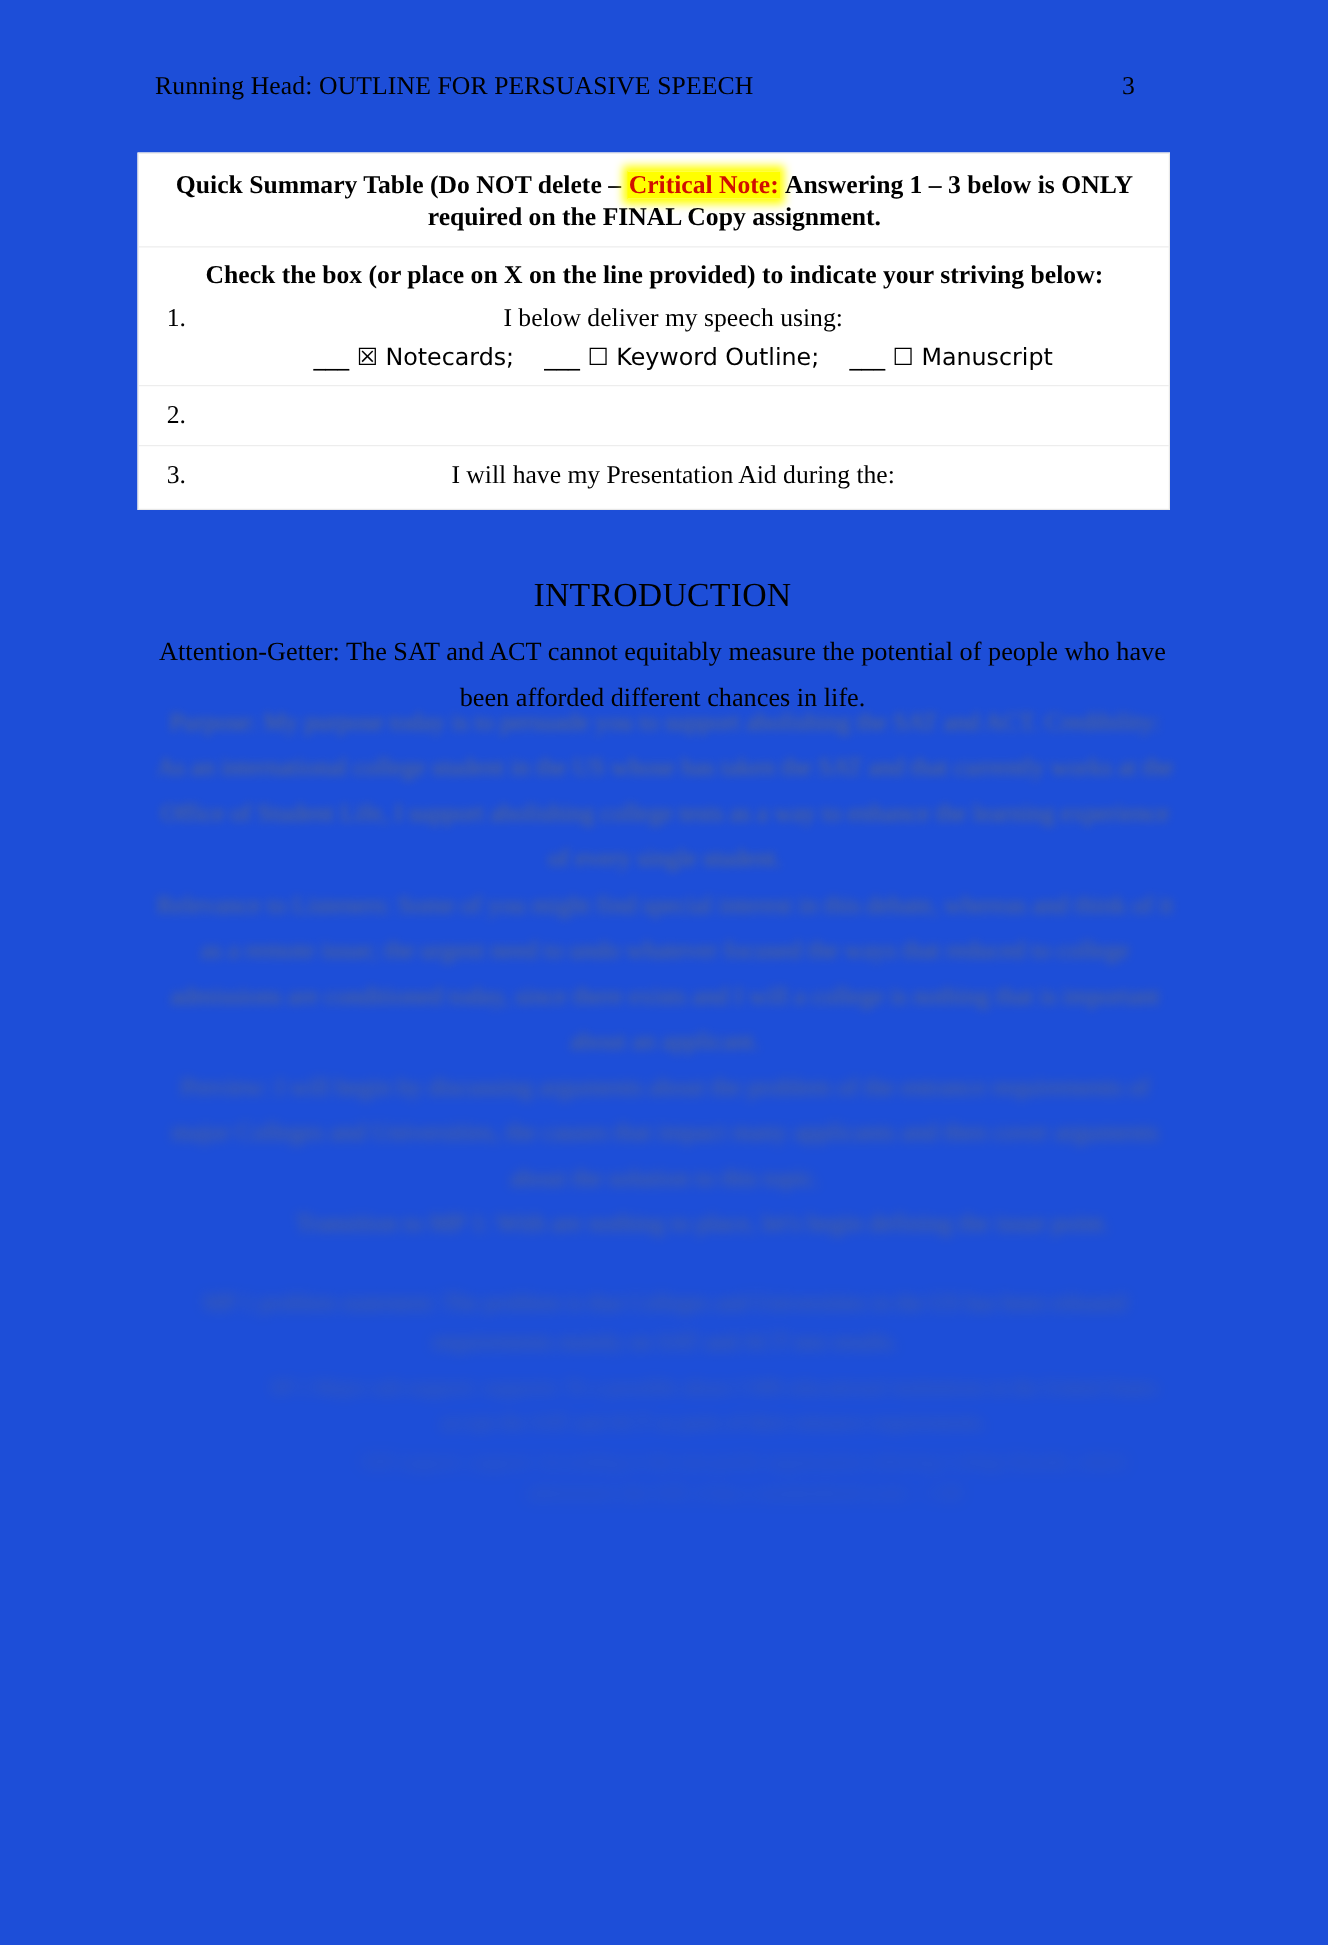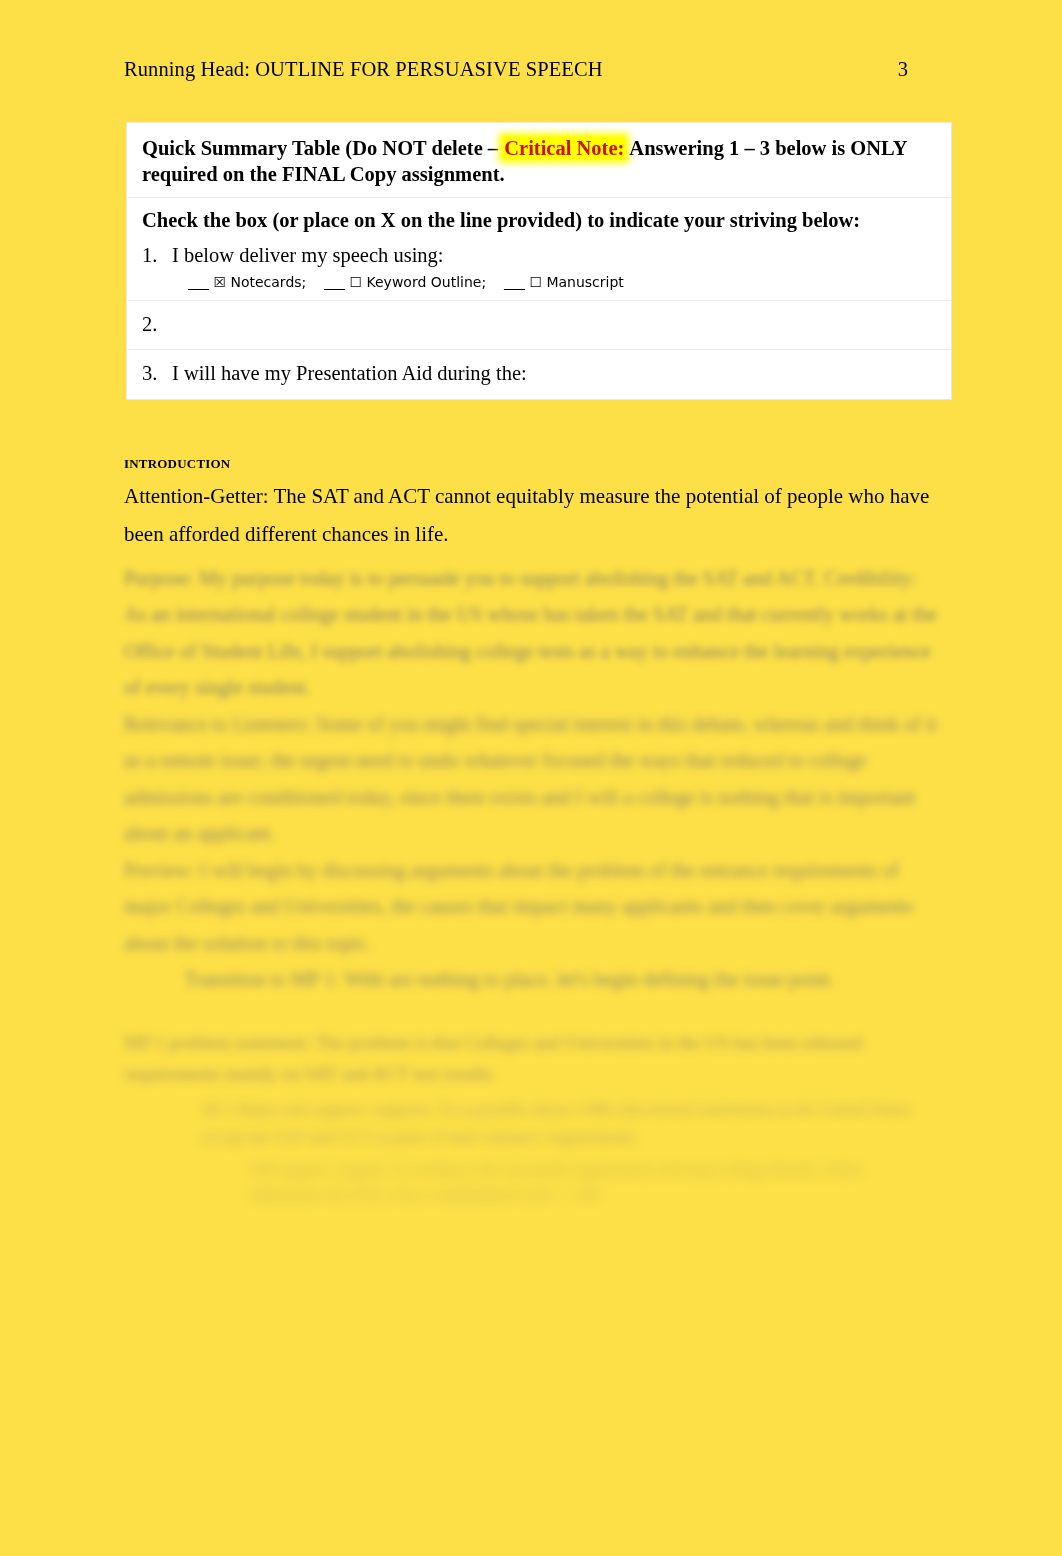--- a/index.html
+++ b/index.html
@@ -14,21 +14,22 @@
     font-family: "Liberation Serif", "DejaVu Serif", serif;
     color: #000000;
     overflow: hidden;
   }
 
   .page {
     position: absolute;
     left: 0; top: 0;
     width: 1062px;
     height: 1556px;
-    background: #fde047;
+    background: #1d4ed8;
+    text-align: center;
   }
 
   
   .running-header {
     position: absolute;
     left: 124px;
     top: 58px;
     width: 786px;
     display: flex;
     justify-content: space-between;
@@ -41,21 +42,20 @@
 
   
   .summary-table {
     position: absolute;
     left: 110px;
     top: 122px;
     width: 826px;
     border: 1px solid #e8e8e8;
     box-sizing: border-box;
     background: #fff;
-    margin-left: 16px;
   }
   .st-row {
     border-bottom: 1px solid #ededed;
     padding: 9px 14px 9px 15px;
     box-sizing: border-box;
   }
   .st-row:last-child { border-bottom: none; }
 
   .st-head {
     font-weight: bold;
@@ -89,38 +89,38 @@
   }
   .q-text { flex: 1 1 auto; }
   .q-sub {
     padding-left: 46px;
     white-space: pre;
   }
   .q-sub-3 {
     padding-left: 42px;
     white-space: pre;
   }
-  .box { font-family: "DejaVu Sans", sans-serif; font-size: 14px; }
+  .box { font-family: "DejaVu Sans", sans-serif; font-size: 19px; }
 
   .st-row-q1 { padding: 6px 14px 6px 15px; }
   .st-row-q2 { padding: 8px 14px 8px 15px; }
   .st-row-q3 { padding: 8px 14px 10px 15px; }
 
   
   .body-wrap {
     position: absolute;
     left: 124px;
     top: 452px;
     width: 812px;
     font-size: 21px;
     line-height: 1.78;
   }
   .section-heading {
-    font-weight: bold;
-    font-size: 13px;
+    font-weight: normal;
+    font-size: 27px;
     letter-spacing: 0.2px;
     margin-bottom: 3px;
   }
   .lead-label { font-weight: normal; }
   .para { margin: 0 0 0 0; }
 
   
   .blur-zone {
     position: absolute;
     left: 124px;

